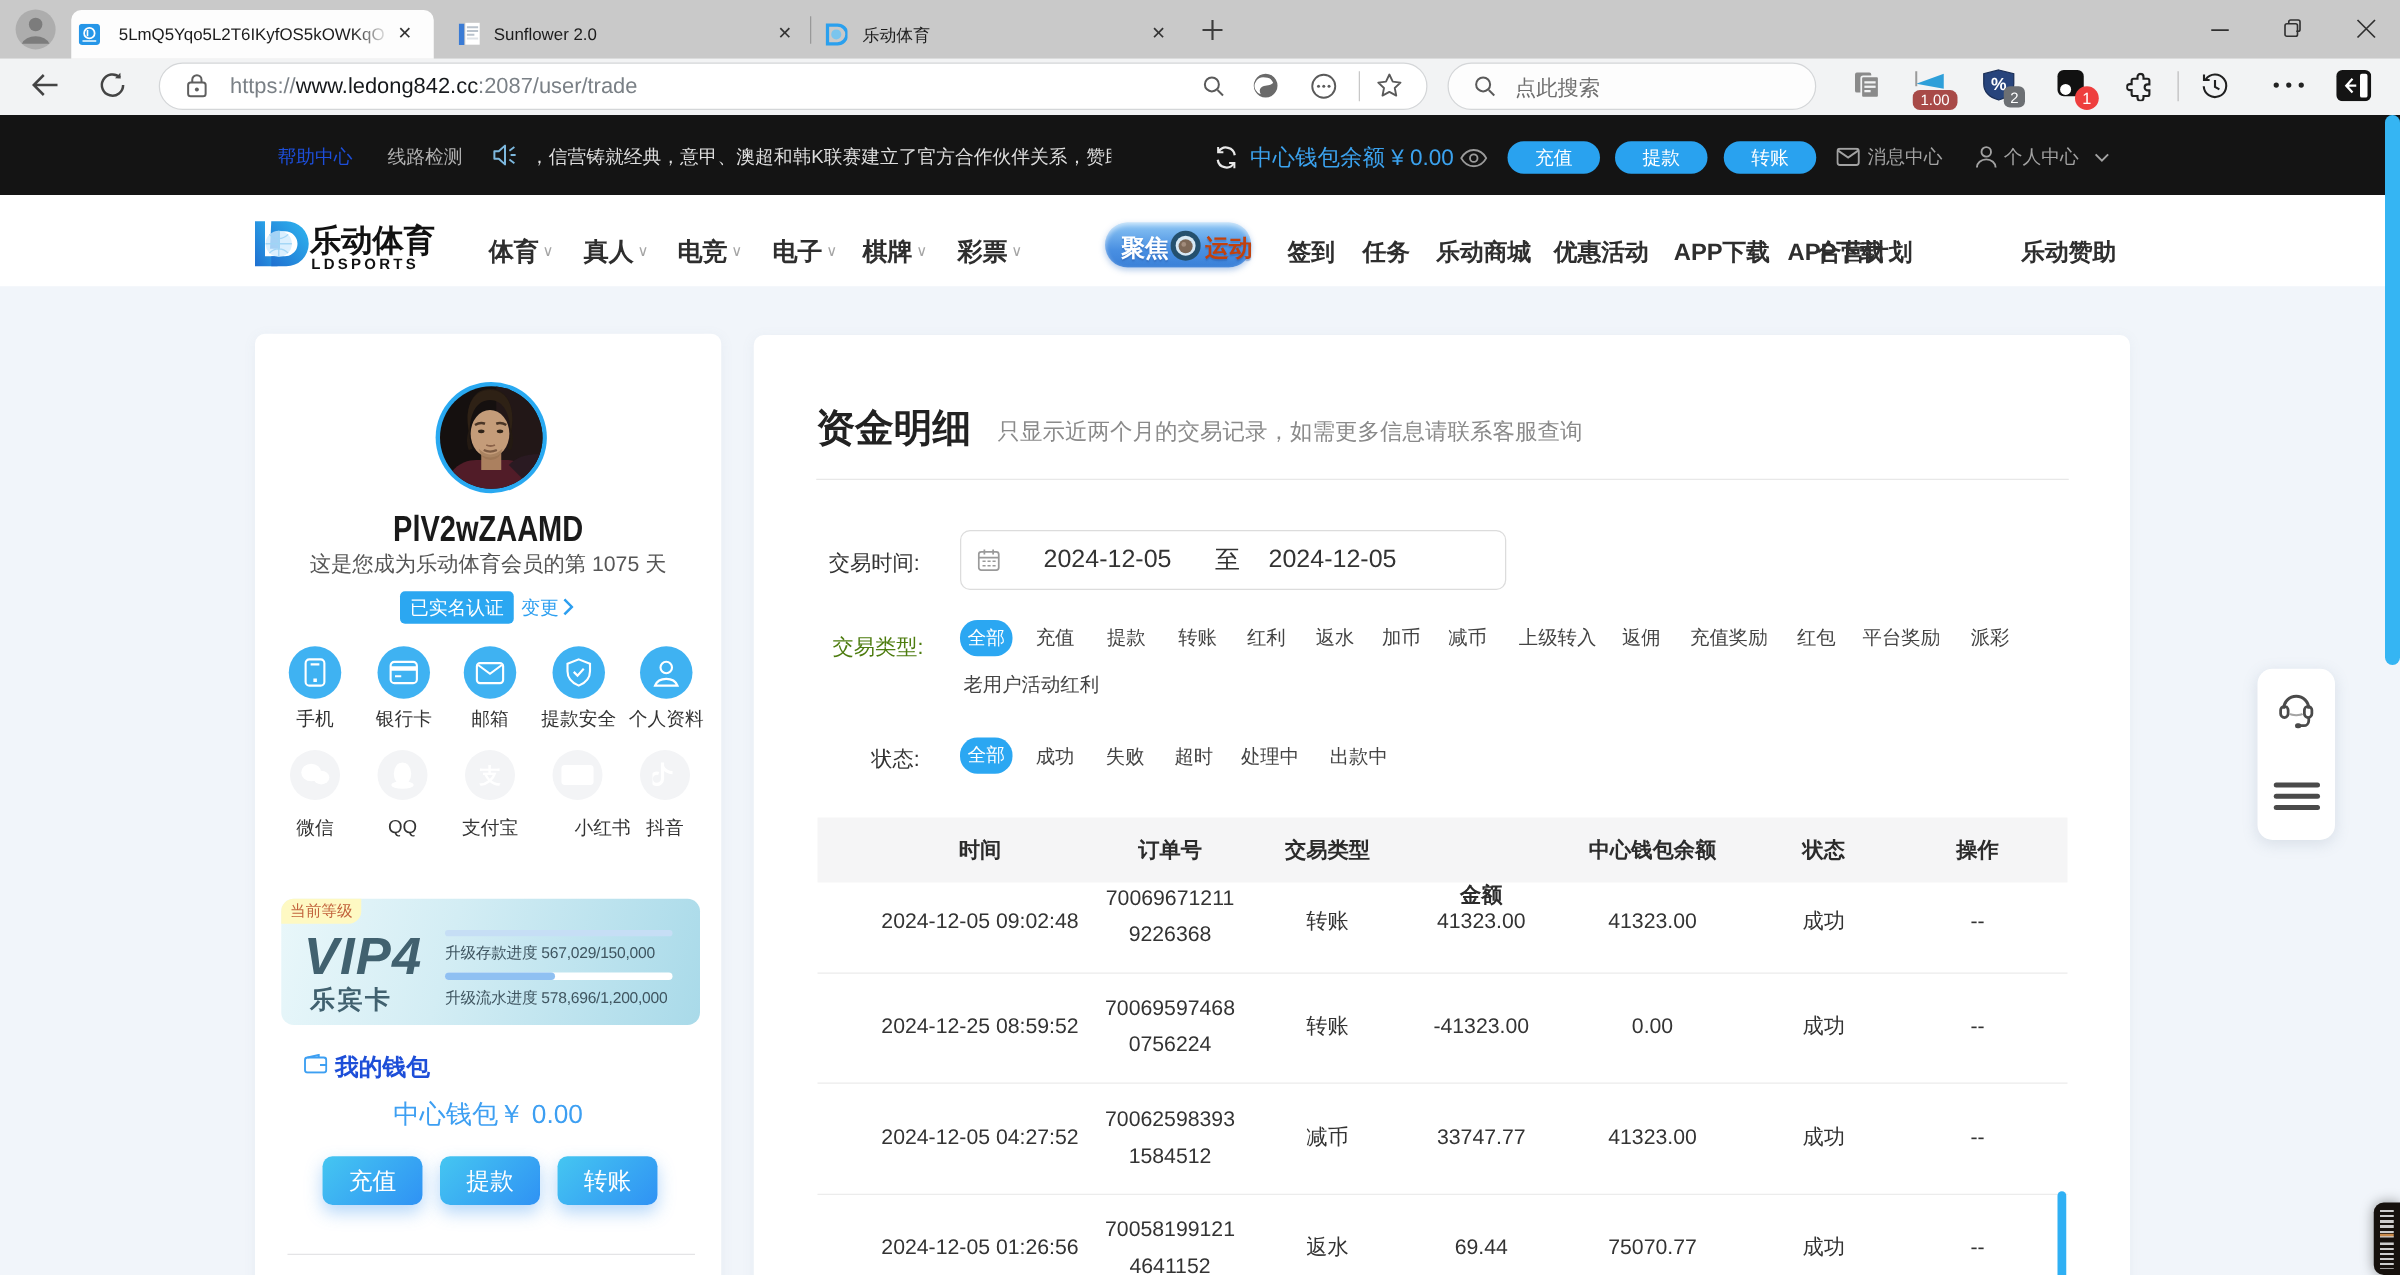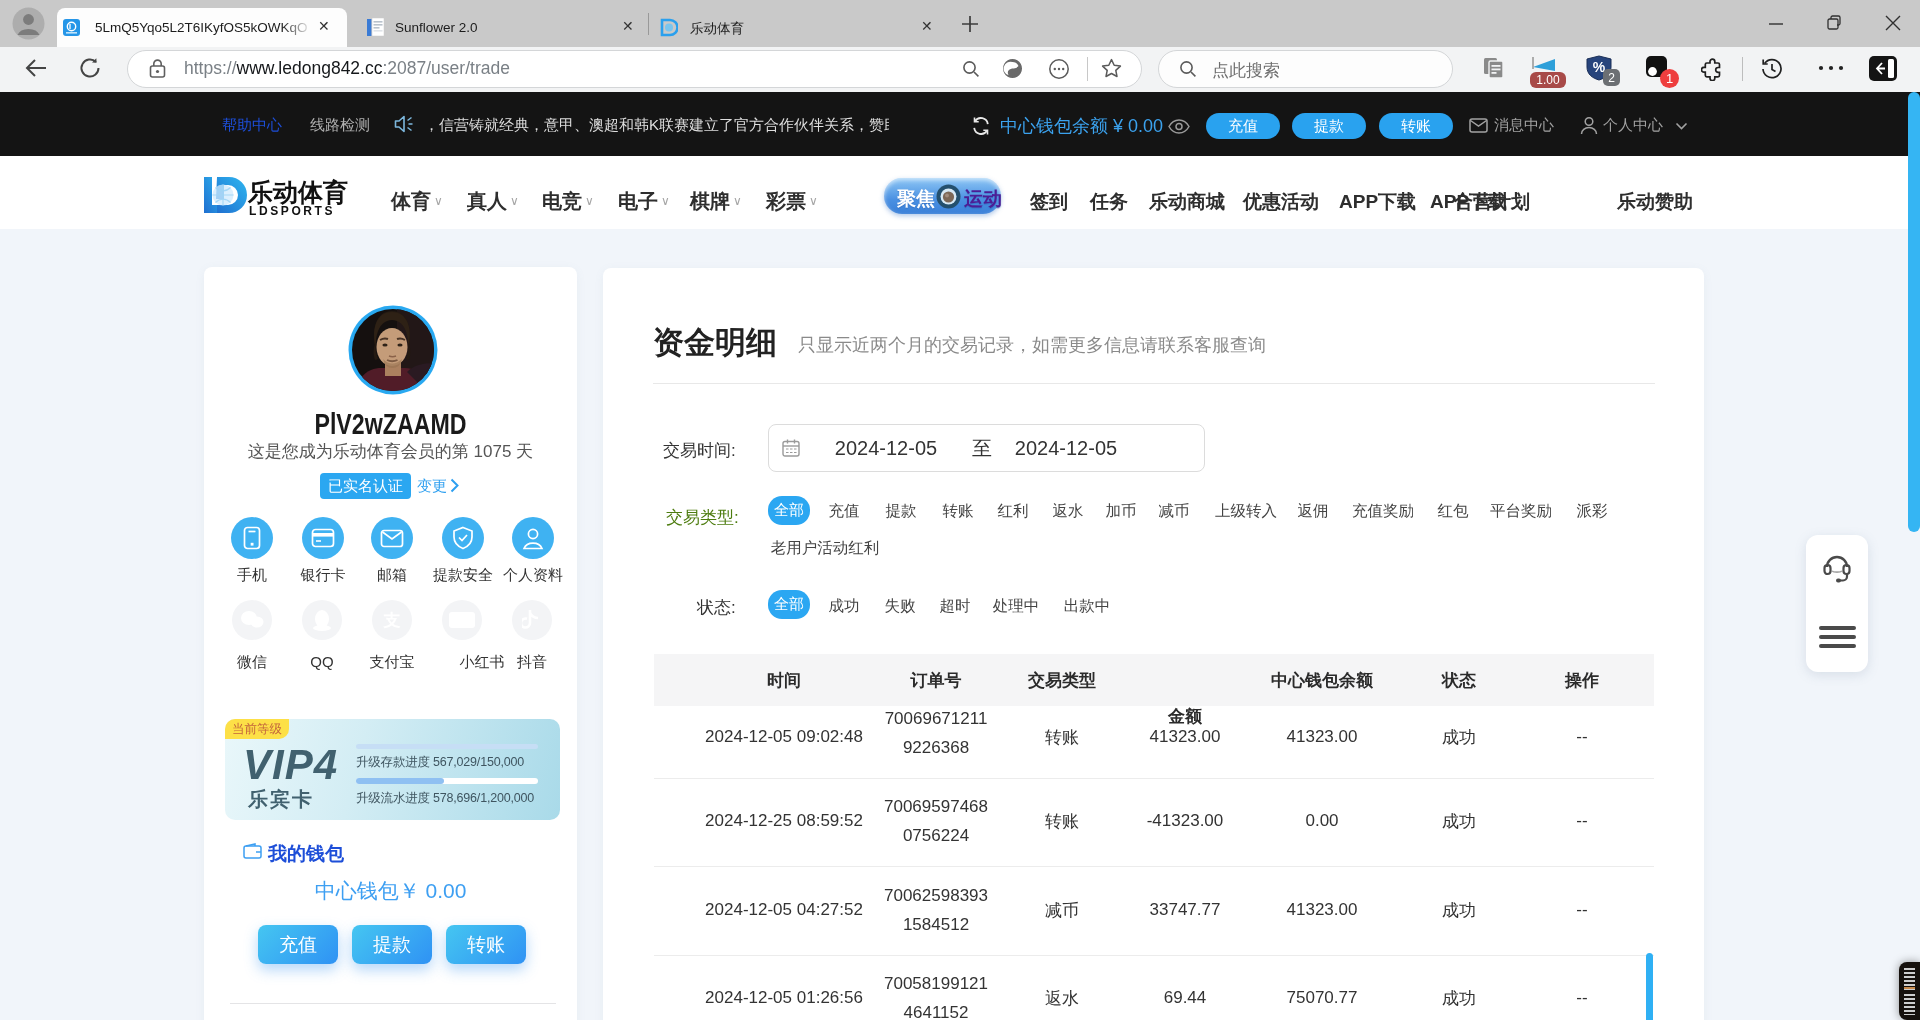--- a/index.html
+++ b/index.html
@@ -239,21 +239,21 @@
 <div class="abs navitem" style="left:766px">彩票</div>
 <div class="abs chev" style="left:809px">∨</div>
 <div class="abs" style="left:884px;top:178px;width:117px;height:36px;border-radius:18px;background:linear-gradient(180deg,#8ec7f5 0%,#4a90e2 60%,#3a80d8 100%);box-shadow:inset 0 2px 4px rgba(255,255,255,.6),0 2px 5px rgba(60,120,200,.4)"></div>
 <div class="abs" style="left:897px;top:186px;font-size:19px;font-weight:900;color:#fff;text-shadow:0 1px 1px rgba(40,90,170,.45)">聚焦</div>
 <svg class="abs" style="left:936px;top:184px" width="25" height="25" viewBox="0 0 25 25">
     <circle cx="12.5" cy="12.5" r="12" fill="#24506e"></circle>
     <circle cx="12.5" cy="12.5" r="8" fill="#d7e9f5"></circle>
     <circle cx="12.5" cy="13" r="5.6" fill="#7d6857"></circle>
     <circle cx="11" cy="11.5" r="1.9" fill="#a89382" opacity=".85"></circle>
   </svg>
-<div class="abs" style="left:964px;top:186px;font-size:19px;font-weight:900;color:#4c1d95;text-shadow:0 1px 1px rgba(40,90,170,.45)">运动</div>
+<div class="abs" style="left:964px;top:186px;font-size:19px;font-weight:900;color:#c2410c;text-shadow:0 1px 1px rgba(40,90,170,.45)">运动</div>
 <div class="abs nav2" style="left:1030px">签到</div>
 <div class="abs nav2" style="left:1090px">任务</div>
 <div class="abs nav2" style="left:1149px">乐动商城</div>
 <div class="abs nav2" style="left:1243px">优惠活动</div>
 <div class="abs nav2" style="left:1339px">APP下载</div>
 <div class="abs nav2" style="left:1430px">APP下载</div>
 <div class="abs nav2" style="left:1454px">合营计划</div>
 <div class="abs nav2" style="left:1617px">乐动赞助</div>
 
 <div class="abs" id="lcard"></div>
@@ -358,21 +358,21 @@
       <path d="M8 2v13a4.5 4.5 0 1 1-3-4.2M8 5c1 3 5 5 8 5" fill="none" stroke="#fff" stroke-width="2.6"></path>
     </svg>
   </div>
 <div class="abs ic-lb" style="left:252px;top:653px">微信</div>
 <div class="abs ic-lb" style="left:322px;top:653px">QQ</div>
 <div class="abs ic-lb" style="left:392px;top:653px">支付宝</div>
 <div class="abs ic-lb" style="left:482px;top:653px">小红书</div>
 <div class="abs ic-lb" style="left:532px;top:653px">抖音</div>
 
 <div class="abs" style="left:225px;top:719px;width:335px;height:101px;border-radius:10px;background:linear-gradient(105deg,#e9f7fa 0%,#d3edf4 40%,#a9dae9 100%)"></div>
-<div class="abs" style="left:225px;top:719px;width:64px;height:20px;background:#fde047;border-radius:10px 0 10px 0;color:#c2633c;font-size:12.5px;display:flex;align-items:center;justify-content:center">当前等级</div>
+<div class="abs" style="left:225px;top:719px;width:64px;height:20px;background:#fef9c3;border-radius:10px 0 10px 0;color:#c2633c;font-size:12.5px;display:flex;align-items:center;justify-content:center">当前等级</div>
 <div class="abs" style="left:243px;top:741px;font-size:42px;font-weight:900;font-style:italic;color:#41616f;letter-spacing:1px">VIP4</div>
 <div class="abs" style="left:248px;top:786px;font-size:20px;font-weight:bold;color:#41616f;letter-spacing:2px">乐宾卡</div>
 <div class="abs" style="left:356px;top:744px;width:182px;height:5px;border-radius:3px;background:#c6def5"></div>
 <div class="abs" style="left:356px;top:754px;font-size:12.5px;color:#3f5560;letter-spacing:-0.2px">升级存款进度 567,029/150,000</div>
 <div class="abs" style="left:356px;top:778px;width:182px;height:6px;border-radius:3px;background:#fff"></div>
 <div class="abs" style="left:356px;top:778px;width:88px;height:6px;border-radius:3px;background:#8fc0f2"></div>
 <div class="abs" style="left:356px;top:790px;font-size:12.5px;color:#3f5560;letter-spacing:-0.2px">升级流水进度 578,696/1,200,000</div>
 
 <svg class="abs" style="left:243px;top:843px" width="19" height="16" viewBox="0 0 19 16">
     <rect x="1" y="3" width="17" height="12" rx="2" fill="none" stroke="#3d9ff2" stroke-width="1.5"></rect>

